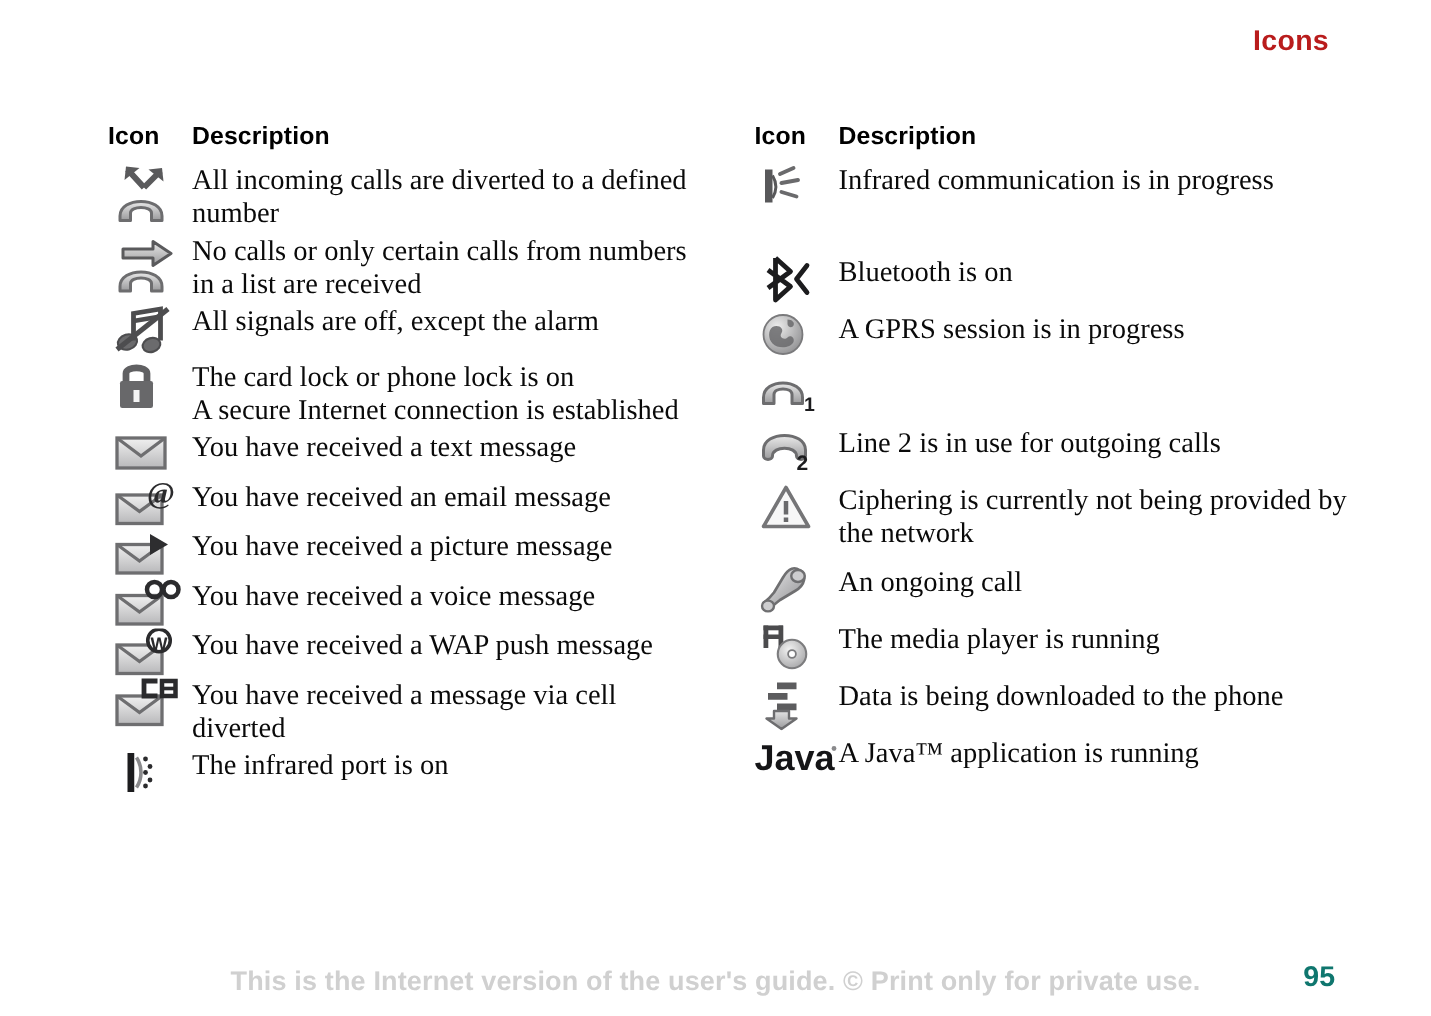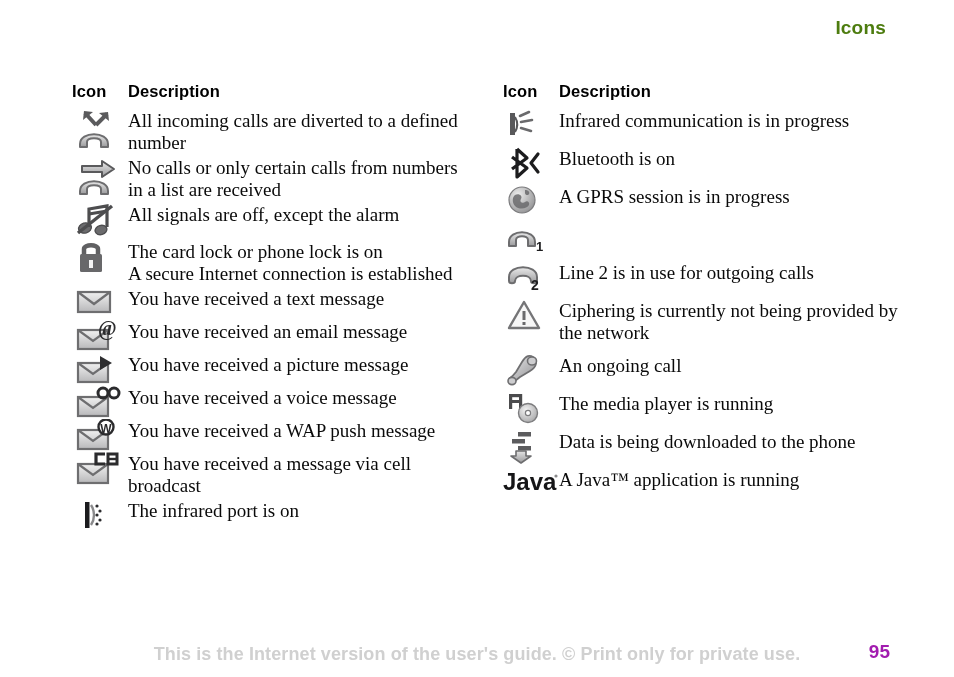--- a/index.html
+++ b/index.html
@@ -16,21 +16,21 @@
   }
 
   
   #page-header {
     position: absolute;
     top: 17px;
     right: 68px;
     font-family: "Liberation Sans", sans-serif;
     font-weight: bold;
     font-size: 19px;
-    color: #4d7c0f;
+    color: #b91c1c;
     letter-spacing: 0.2px;
   }
 
   
   .column {
     position: absolute;
     top: 82px;
   }
   #column-left  { left: 72px;  width: 400px; }
   #column-right { left: 503px; width: 400px; }
@@ -91,21 +91,21 @@
     color: #d0d0d0;
     letter-spacing: 0.1px;
   }
   #page-number {
     position: absolute;
     top: 641px;
     right: 64px;
     font-family: "Liberation Sans", sans-serif;
     font-weight: bold;
     font-size: 19px;
-    color: #a21caf;
+    color: #0f766e;
   }
 </style>
 </head>
 <body>
 
 <div id="page-header">Icons</div>
 
 <div class="column" id="column-left">
 
   <div class="col-head">
@@ -292,21 +292,21 @@
         </defs>
         <rect x="2" y="12" width="30" height="19" fill="url(#genv6)" stroke="#6e6e70" stroke-width="2.2"></rect>
         <path d="M2 12 L17 23 L32 12" fill="none" stroke="#6e6e70" stroke-width="2.2"></path>
         <path d="M29 2 L20 2 L20 12 L29 12" fill="none" stroke="#2b2b2d" stroke-width="3.2"></path>
         <rect x="32" y="2" width="9" height="10" fill="none" stroke="#2b2b2d" stroke-width="3"></rect>
         <line x1="32" y1="7" x2="41" y2="7" stroke="#2b2b2d" stroke-width="2.4"></line>
       </svg>
     </div>
     <div class="cell-desc">
       <span>You have received a message via cell</span>
-      <span class="l2">broadcast</span>
+      <span class="l2">diverted</span>
     </div>
   </div>
 
   <div class="row r-h52">
     <div class="cell-icon" style="padding-left:10px;">
       <svg class="ico" width="26" height="32" viewBox="0 0 26 32">
         <rect x="3" y="3" width="4.5" height="26" fill="#1c1c1e"></rect>
         <path d="M9 6 C13 12 13 20 9 26" fill="none" stroke="#8a8a8c" stroke-width="2.4"></path>
         <circle cx="15" cy="7" r="1.6" fill="#2b2b2d"></circle>
         <circle cx="18" cy="12" r="1.6" fill="#2b2b2d"></circle>
@@ -339,21 +339,21 @@
           <line x1="14" y1="13" x2="25" y2="11"></line>
           <line x1="14" y1="19" x2="24" y2="22"></line>
         </g>
       </svg>
     </div>
     <div class="cell-desc">
       <span>Infrared communication is in progress</span>
     </div>
   </div>
 
-  <div class="row" style="height:38px;">
+  <div class="row" style="height:38px;margin-top:23px;">
     <div class="cell-icon">
       <svg class="ico" width="34" height="32" viewBox="0 0 34 32">
         <path d="M10 2 L10 30 L20 21 L5 10 M5 22 L20 11 L10 2" fill="none" stroke="#1c1c1e" stroke-width="3.2" stroke-linejoin="round"></path>
         <path d="M31 7 L24 16 L31 25" fill="none" stroke="#1c1c1e" stroke-width="3.2" stroke-linejoin="round" stroke-linecap="round"></path>
       </svg>
     </div>
     <div class="cell-desc">
       <span>Bluetooth is on</span>
     </div>
   </div>

